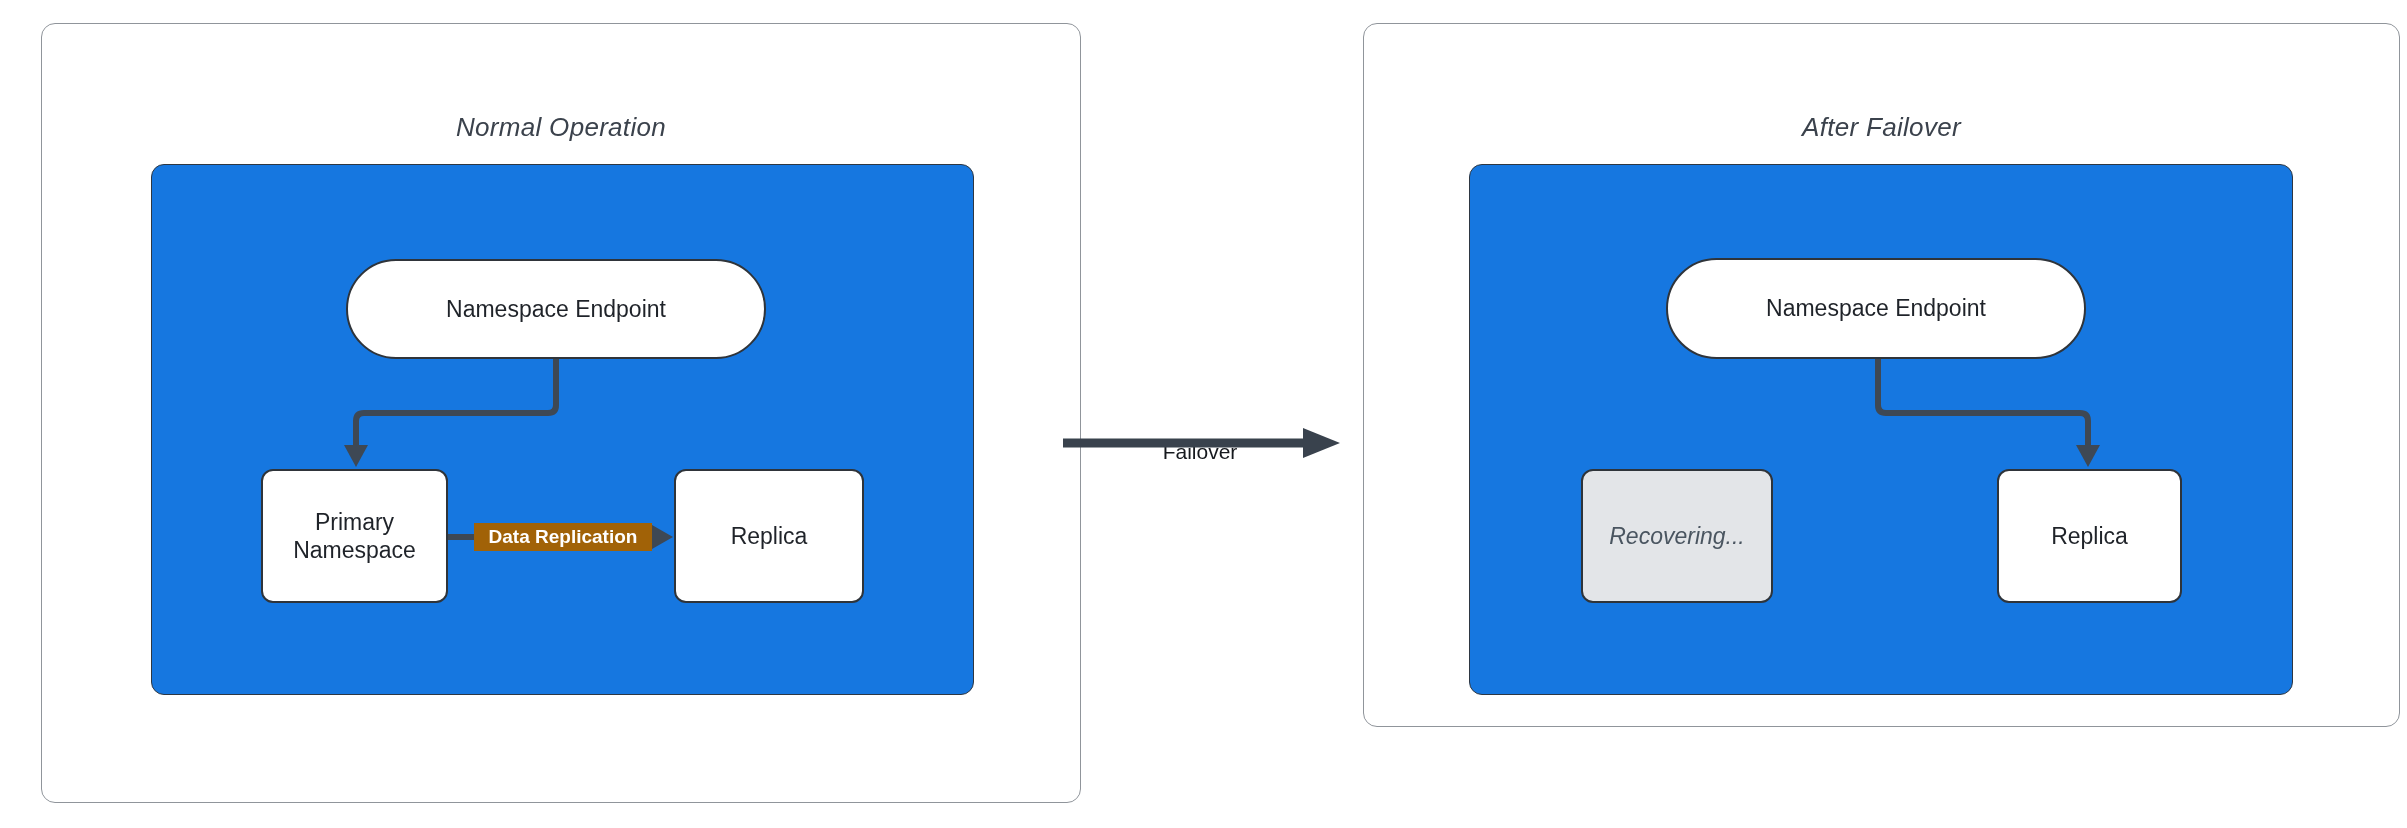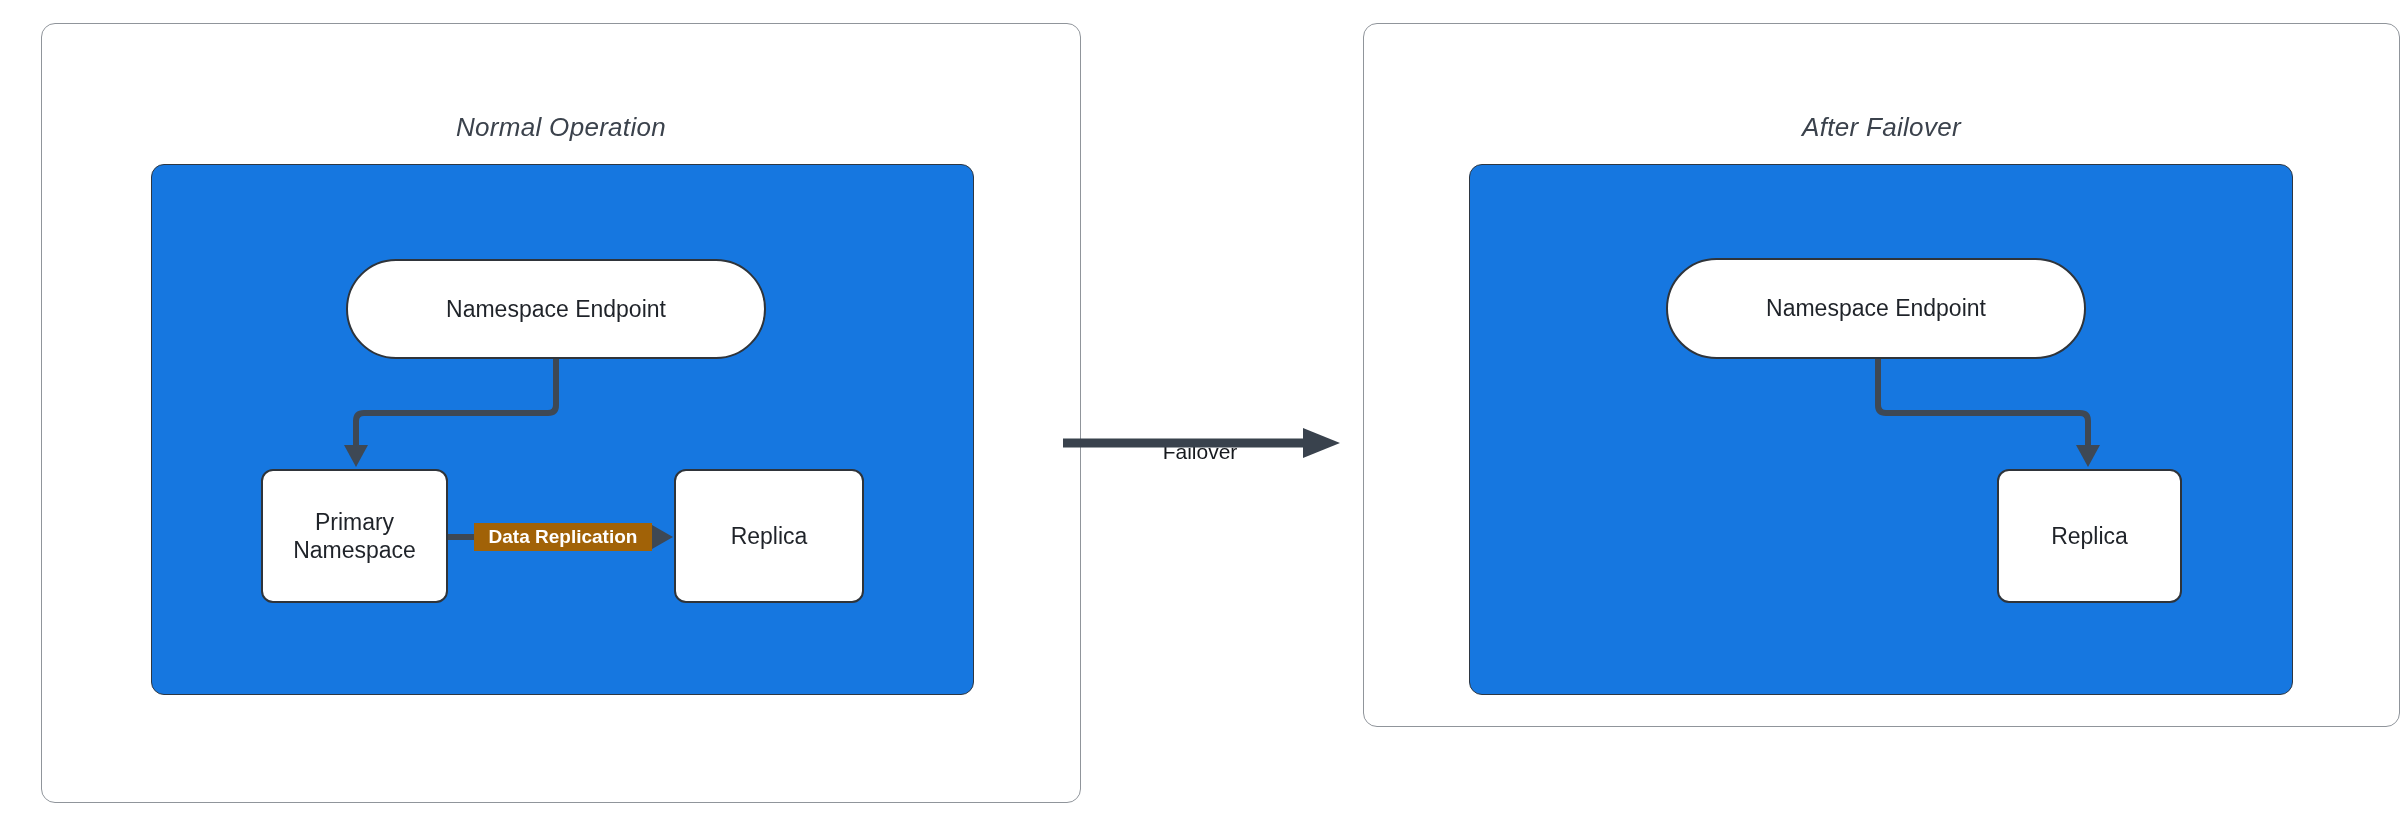--- a/index.html
+++ b/index.html
@@ -116,19 +116,22 @@
 
     <svg class="edge-svg" width="1037" height="780" viewBox="0 0 1037 780">
       <path d="M 514 335 V 381 Q 514 389 522 389 H 716 Q 724 389 724 397 V 423" fill="none" stroke="#3E4854" stroke-width="6" stroke-linejoin="round"></path>
       <polygon points="724,443 712,421 736,421" fill="#3E4854"></polygon>
     </svg>
 
     <div class="node pill" style="left:302px;top:234px;width:420px;height:101px;">
       <span>Namespace Endpoint</span>
     </div>
 
+    <div class="node rect disabled" style="left:217px;top:445px;width:192px;height:134px;">
+      <span>Recovering...</span>
+    </div>
 
     <div class="node rect" style="left:633px;top:445px;width:185px;height:134px;">
       <span>Replica</span>
     </div>
   </section>
 
 </div>
 
 </body></html>

